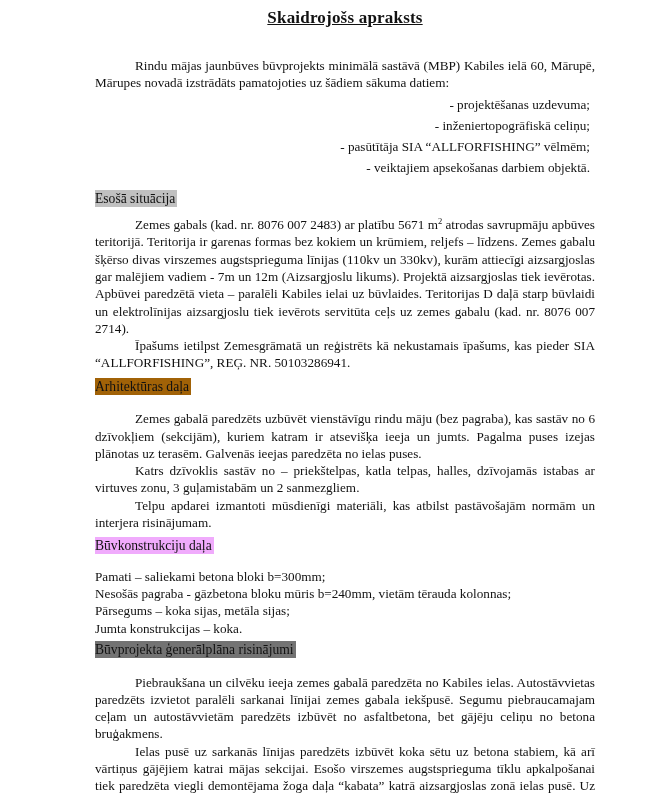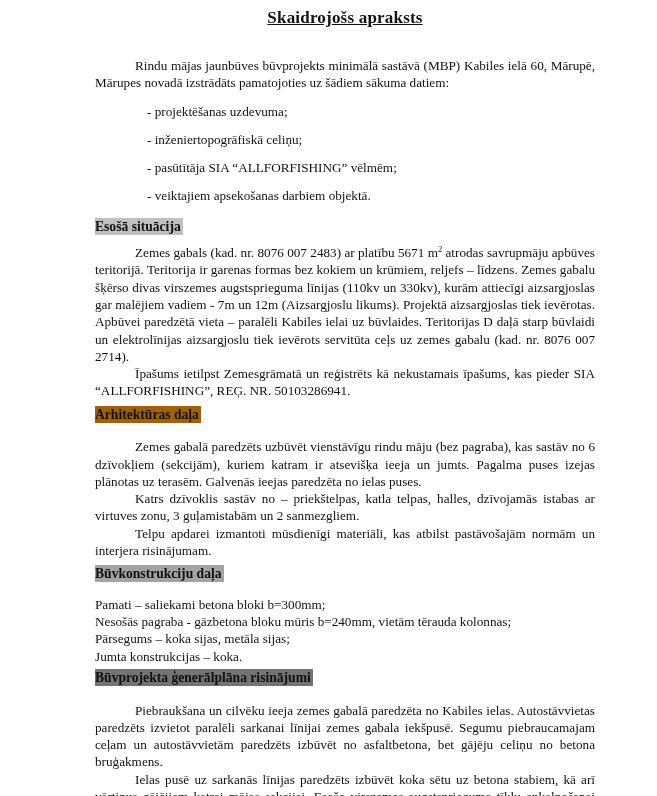--- a/index.html
+++ b/index.html
@@ -31,30 +31,31 @@
     letter-spacing: 0.2px;
   }
   .para {
     margin: 0;
     font-size: 13.2px;
     line-height: 17.3px;
     text-align: justify;
   }
   .indent { text-indent: 40px; }
   .list-item {
-    margin: 12px;
+    margin: 5px;
     padding-left: 40px;
     font-size: 13.2px;
     line-height: 16px;
+    text-align: right;
   }
   .section-heading {
     margin: 0;
     font-size: 13.6px;
     line-height: 17.5px;
-    font-weight: bold;
+    font-weight: normal;
     text-align: left;
   }
   .section-heading .hl {
     background: #c0c0c0;
     padding: 1px 2px 1px 0;
   }
   .plain-line {
     margin: 0;
     font-size: 13.2px;
     line-height: 17.3px;
@@ -98,21 +99,21 @@
   <p class="para indent">Īpašums ietilpst Zemesgrāmatā un reģistrēts kā nekustamais īpašums, kas pieder SIA “ALLFORFISHING”, REĢ. NR. 50103286941.</p>
 
   <h2 class="section-heading h-arhit"><span class="hl" style="background: #a16207;">Arhitektūras daļa</span></h2>
 
   <p class="para indent p-arhit1">Zemes gabalā paredzēts uzbūvēt vienstāvīgu rindu māju (bez pagraba), kas sastāv no 6 dzīvokļiem (sekcijām), kuriem katram ir atsevišķa ieeja un jumts. Pagalma puses izejas plānotas uz terasēm. Galvenās ieejas paredzēta no ielas puses.</p>
 
   <p class="para indent">Katrs dzīvoklis sastāv no – priekštelpas, katla telpas, halles, dzīvojamās istabas ar virtuves zonu, 3 guļamistabām un 2 sanmezgliem.</p>
 
   <p class="para indent">Telpu apdarei izmantoti mūsdienīgi materiāli, kas atbilst pastāvošajām normām un interjera risinājumam.</p>
 
-  <h2 class="section-heading h-buvk"><span class="hl" style="background: #a3a3a3;">Būvkonstrukciju daļa</span></h2>
+  <h2 class="section-heading h-buvk"><span class="hl" style="background: #f0abfc;">Būvkonstrukciju daļa</span></h2>
 
   <div>
     <p class="plain-line p-buvk1">Pamati – saliekami betona bloki b=300mm;</p>
     <p class="plain-line">Nesošās pagraba - gāzbetona bloku mūris b=240mm, vietām tērauda kolonnas;</p>
     <p class="plain-line">Pārsegums – koka sijas, metāla sijas;</p>
     <p class="plain-line">Jumta konstrukcijas – koka.</p>
   </div>
 
   <h2 class="section-heading h-gener"><span class="hl" style="background: #737373;">Būvprojekta ģenerālplāna risinājumi</span></h2>
 

